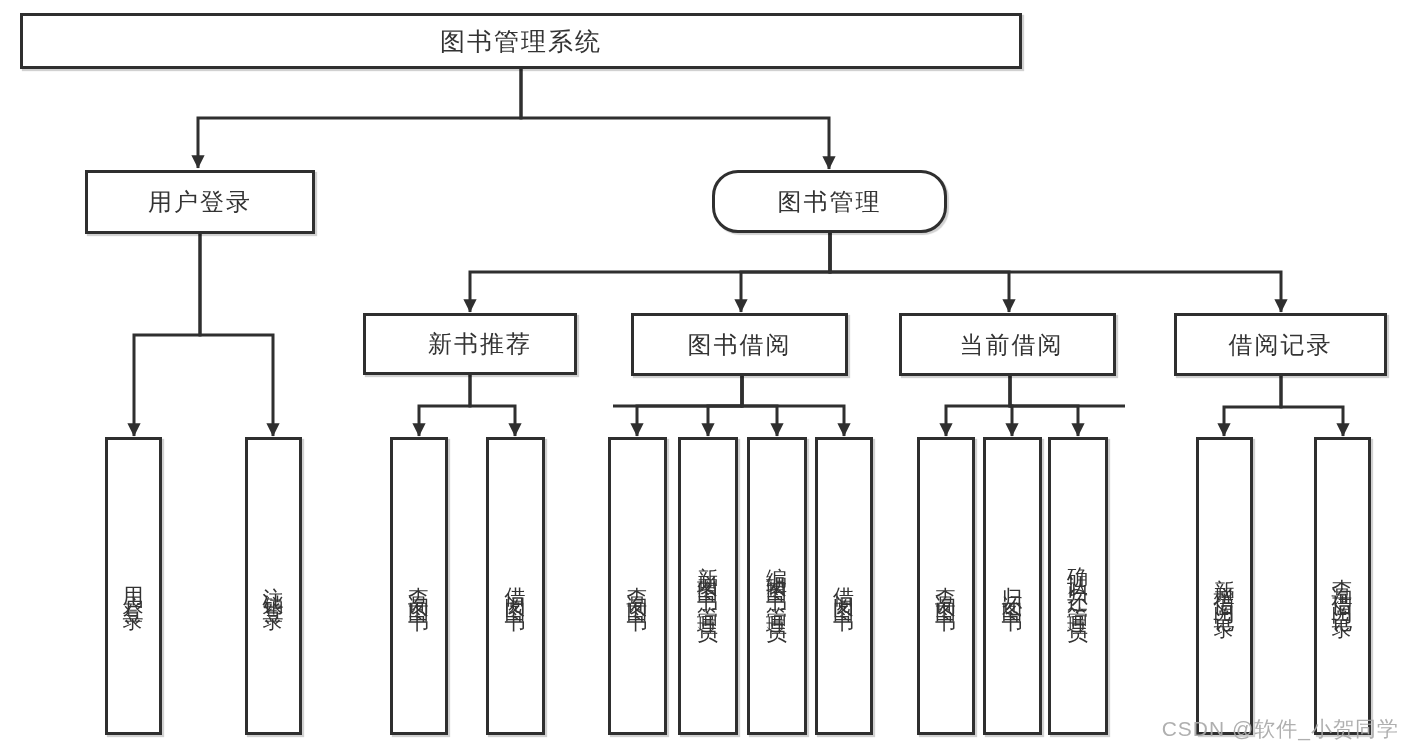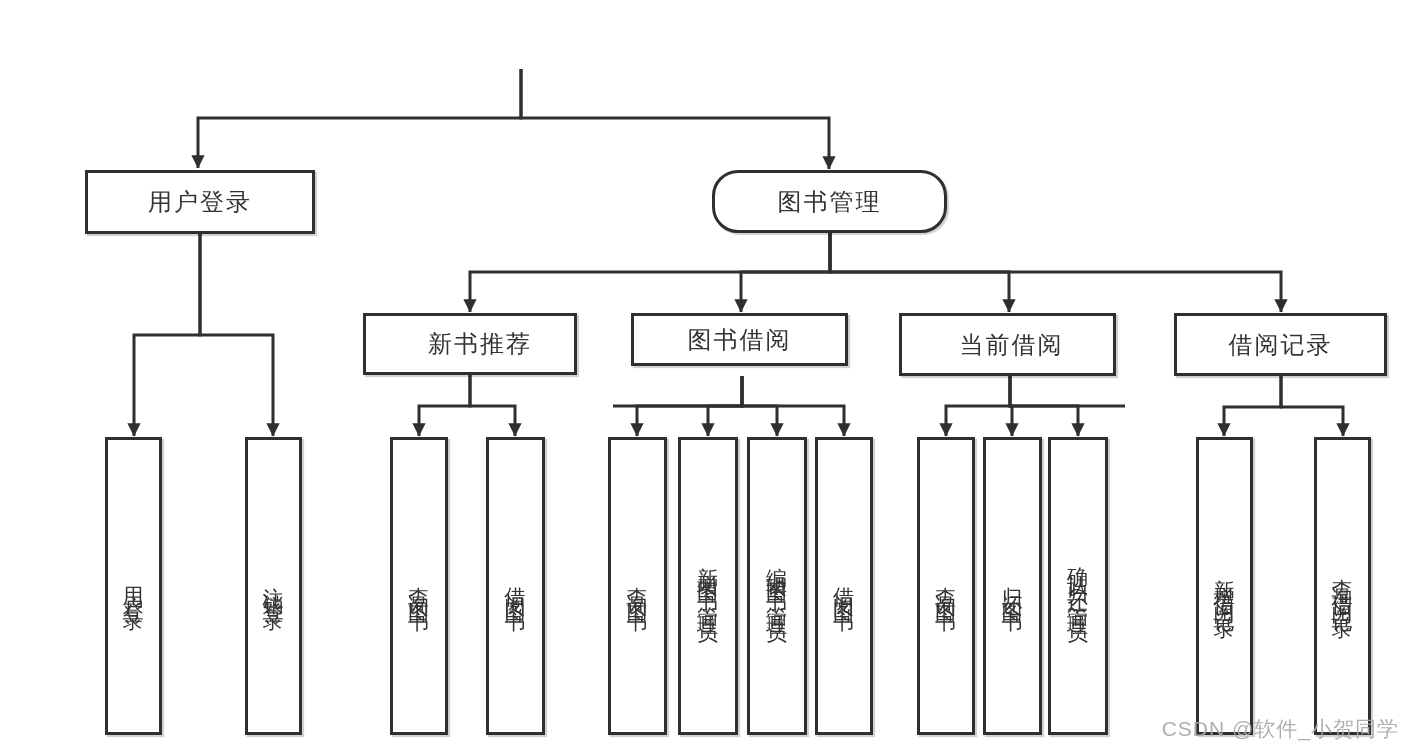--- a/index.html
+++ b/index.html
@@ -84,30 +84,33 @@
         <path d="M742,376 L742,406 L844,406 L844,436" marker-end="url(#arrowhead)"></path>
         <path d="M1010,406 L1125,406"></path>
         <path d="M1010,376 L1010,406 L946,406 L946,436" marker-end="url(#arrowhead)"></path>
         <path d="M1010,376 L1010,406 L1012,406 L1012,436" marker-end="url(#arrowhead)"></path>
         <path d="M1010,376 L1010,406 L1078,406 L1078,436" marker-end="url(#arrowhead)"></path>
         <path d="M1281,376 L1281,407 L1224,407 L1224,436" marker-end="url(#arrowhead)"></path>
         <path d="M1281,376 L1281,407 L1343,407 L1343,436" marker-end="url(#arrowhead)"></path>
       </g>
   </svg>
   <div id="nodes">
+      <div class="node h root" style="left: 20px; top: 13px; width: 1002px; height: 56px;">
+        <span class="label">图书管理系统</span>
+      </div>
       <div class="node h" style="left: 85px; top: 170px; width: 230px; height: 64px;">
         <span class="label">用户登录</span>
       </div>
       <div class="node h" style="left: 712px; top: 170px; width: 235px; height: 63px; border-radius: 26px;">
         <span class="label">图书管理</span>
       </div>
       <div class="node h" style="left: 363px; top: 313px; width: 214px; height: 62px; padding-left: 20px;">
         <span class="label">新书推荐</span>
       </div>
-      <div class="node h" style="left: 631px; top: 313px; width: 217px; height: 53px;">
+      <div class="node h" style="left: 631px; top: 313px; width: 217px; height: 63px;">
         <span class="label">图书借阅</span>
       </div>
       <div class="node h" style="left: 899px; top: 313px; width: 217px; height: 63px; padding-left: 8px;">
         <span class="label">当前借阅</span>
       </div>
       <div class="node h" style="left: 1174px; top: 313px; width: 213px; height: 63px;">
         <span class="label">借阅记录</span>
       </div>
       <div class="node v" style="left: 105px; top: 437px; width: 57px; height: 298px;">
         <span class="label">用户登录</span>

